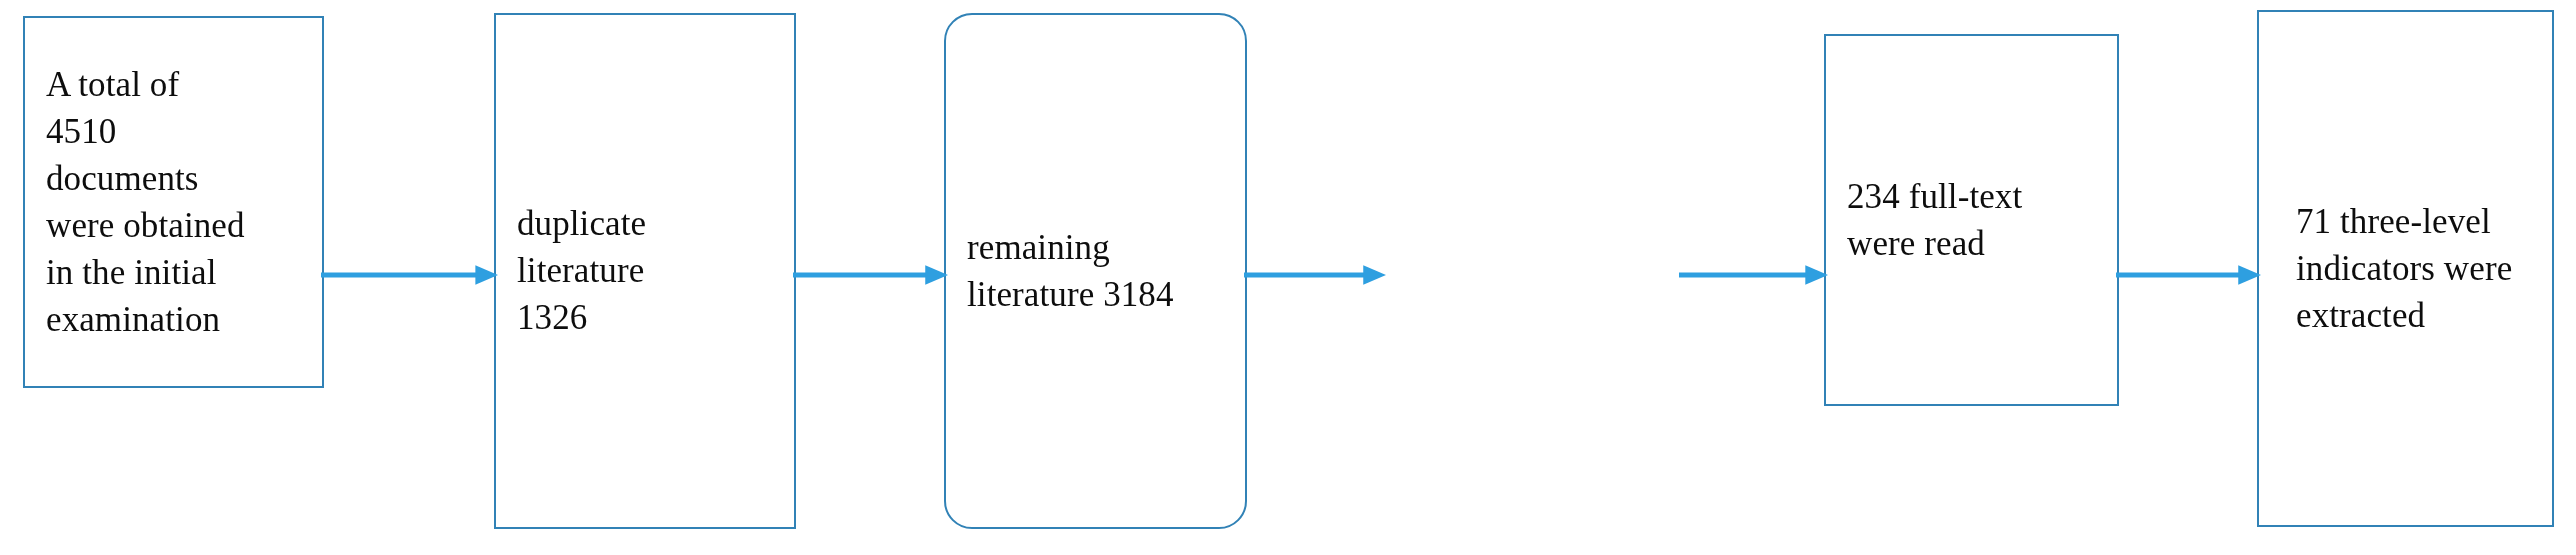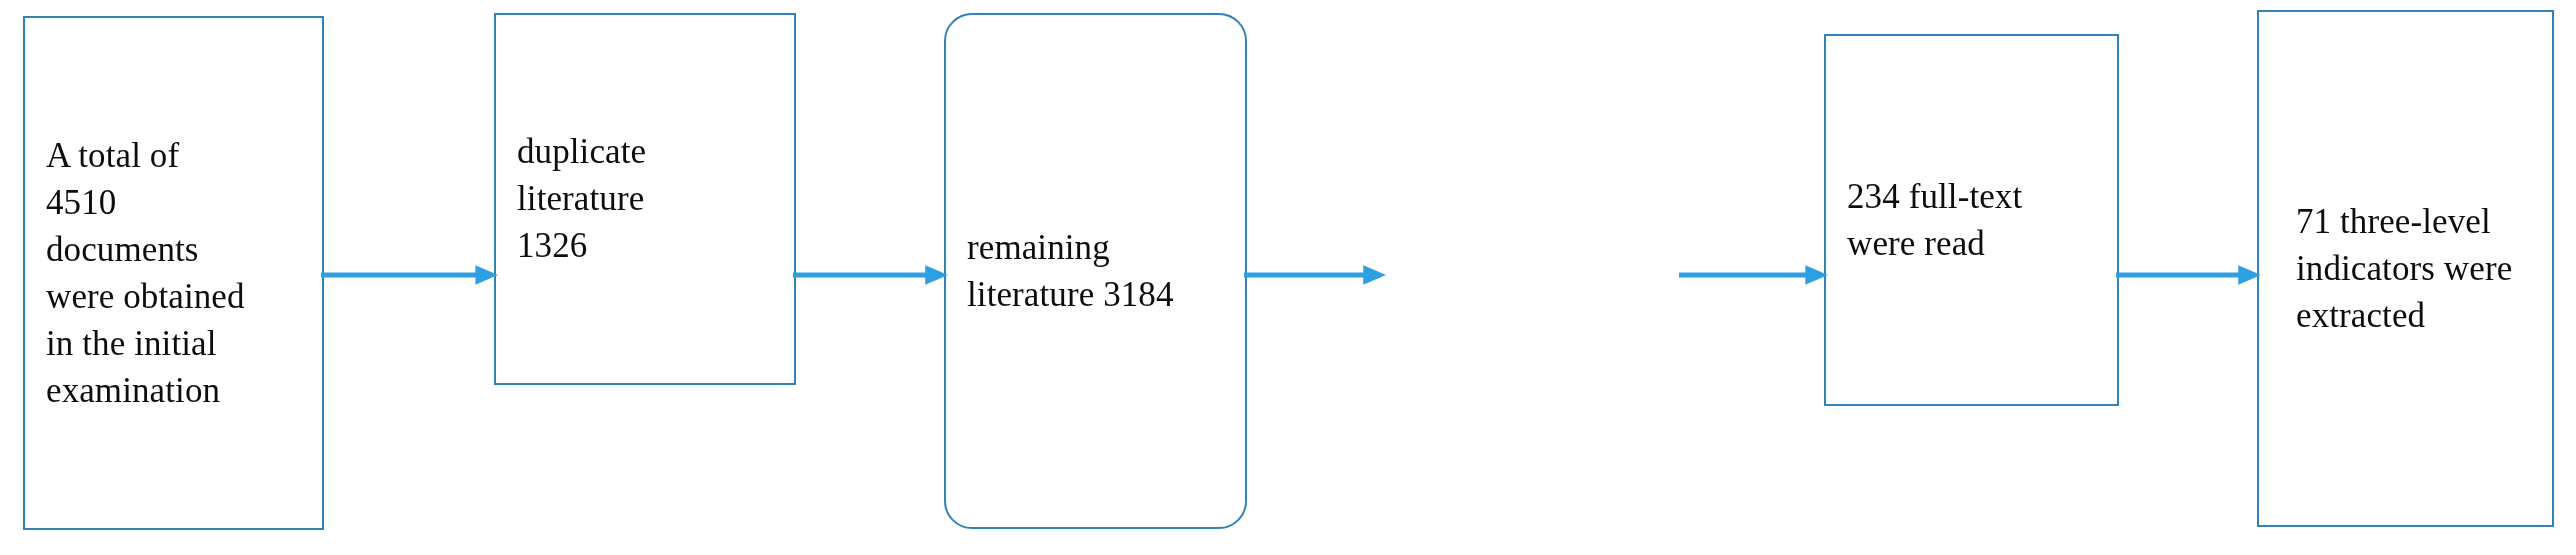--- a/index.html
+++ b/index.html
@@ -51,30 +51,30 @@
     width: 100%;
     height: 100%;
     overflow: visible;
   }
 </style>
 </head>
 <body>
 
 <div id="flowchart">
 
-  <div class="flow-box" style="left:23px; top:15.6px; width:301px; height:514px;">
+  <div class="flow-box" style="left:23px; top:15.6px; width:301px; height:372px;">
     <div class="flow-box-text">A total of
 4510
 documents
 were obtained
 in the initial
 examination</div>
   </div>
 
-  <div class="flow-box" style="left:494px; top:12.8px; width:302px; height:372px;">
+  <div class="flow-box" style="left:494px; top:12.8px; width:302px; height:516px;">
     <div class="flow-box-text">duplicate
 literature
 1326</div>
   </div>
 
   <div class="flow-box" style="left:944px; top:12.8px; width:303px; height:516px;border-radius:28px;">
     <div class="flow-box-text">remaining
 literature 3184</div>
   </div>
 

